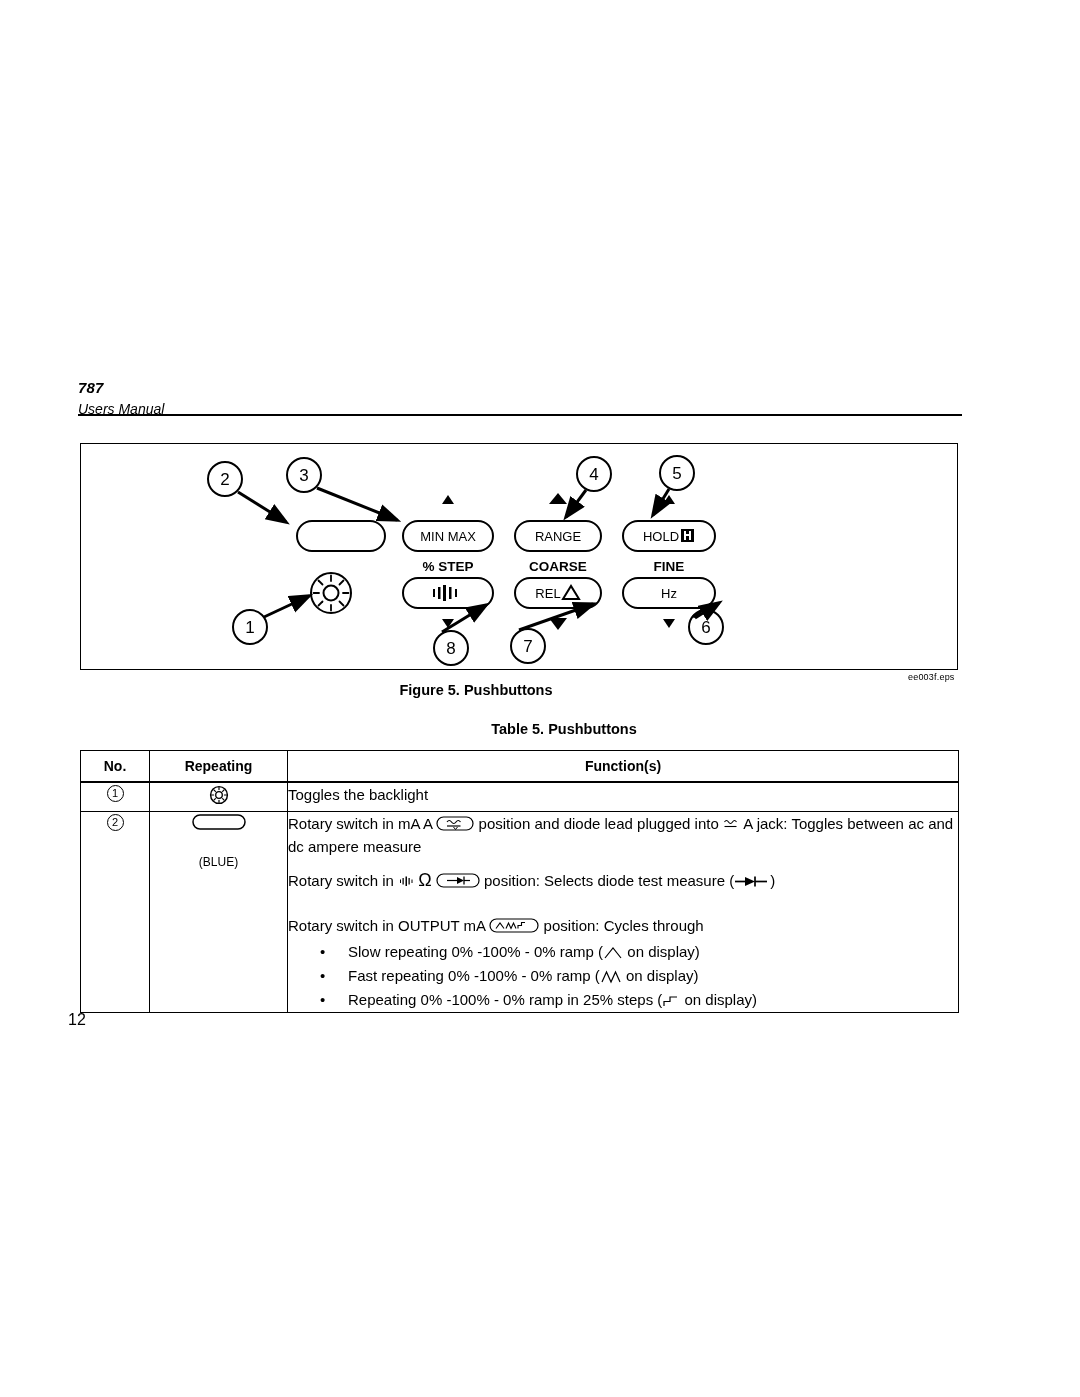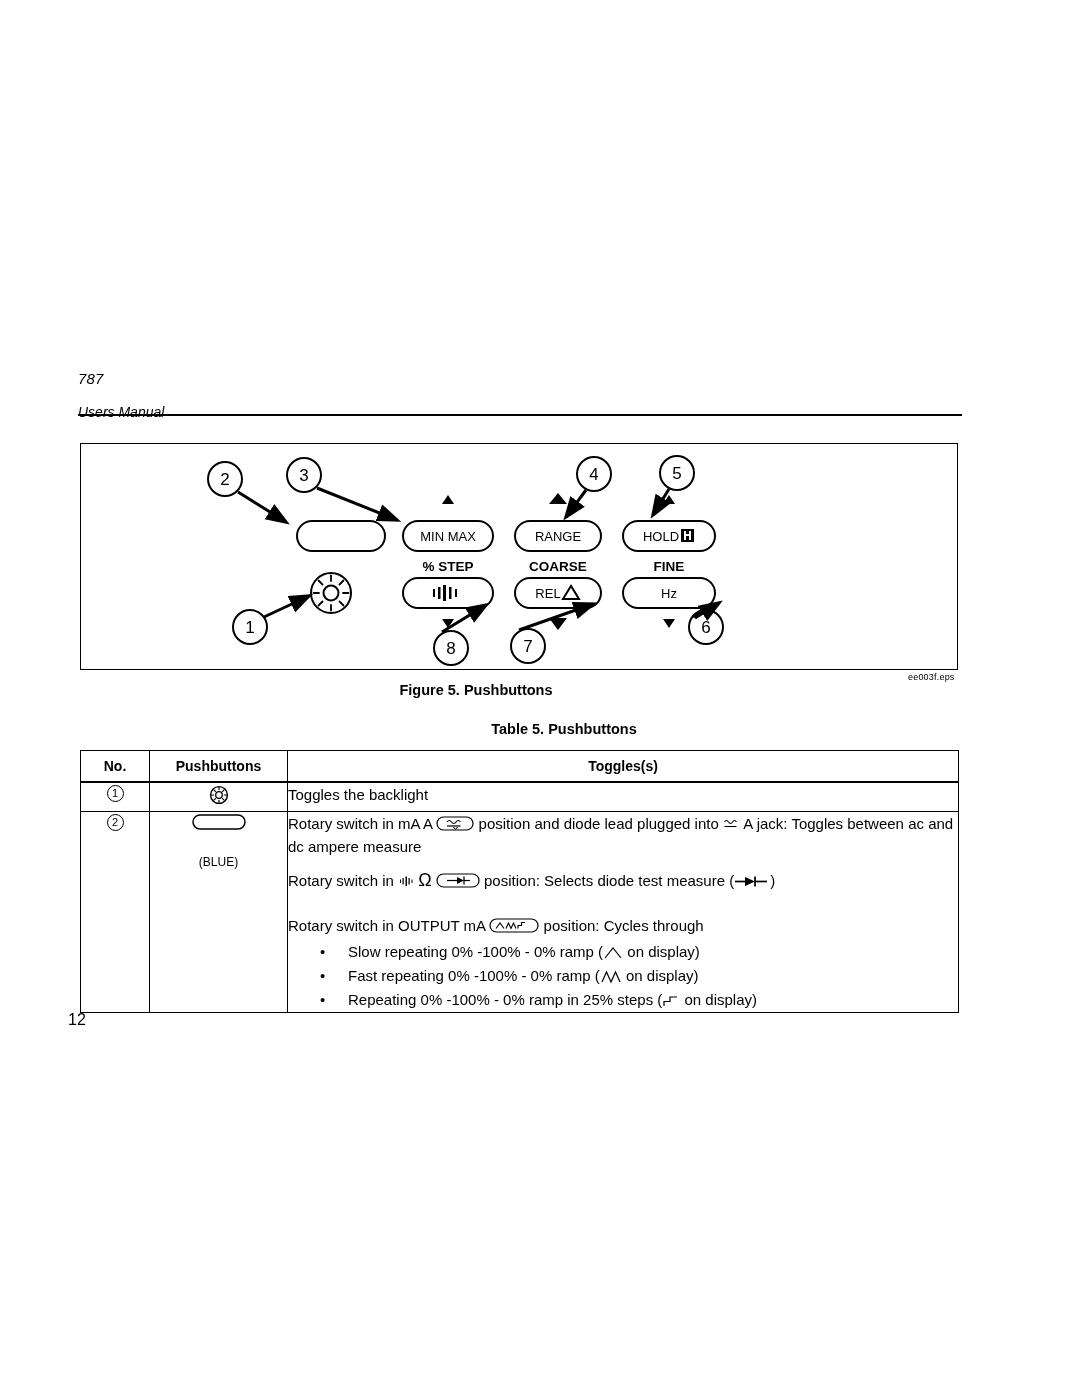--- a/index.html
+++ b/index.html
@@ -17,31 +17,32 @@
   }
 
   
   .page-header {
     position: absolute;
     left: 78px;
     top: 370px;
     width: 884px;
   }
   .hdr-model {
-    font-weight: normal;
+    font-weight: bold;
     font-style: italic;
     font-size: 15px;
     letter-spacing: 0.2px;
     line-height: 18px;
+    margin-top: 9px;
   }
   .hdr-sub {
     font-style: italic;
     font-size: 14px;
     line-height: 18px;
-    margin-top: 15px;
+    margin-top: 3px;
   }
   .hdr-rule {
     position: absolute;
     left: 78px;
     top: 414px;
     width: 884px;
     height: 2px;
     background: #000;
   }
 
@@ -301,22 +302,22 @@
 
 <table class="pb-table">
   <colgroup>
     <col class="col-no">
       <col class="col-pb">
       <col class="col-fn">
   </colgroup>
   <thead>
     <tr>
       <th>No.</th>
-      <th>Pushbuttons</th>
-      <th>Toggles(s)</th>
+      <th>Repeating</th>
+      <th>Function(s)</th>
     </tr>
   </thead>
   <tbody>
 
     <tr>
       <td class="cell-no">
         <span class="circ-num">1</span>
       </td>
       <td class="cell-pb">
         <svg width="24" height="24" viewBox="0 0 40 40">

